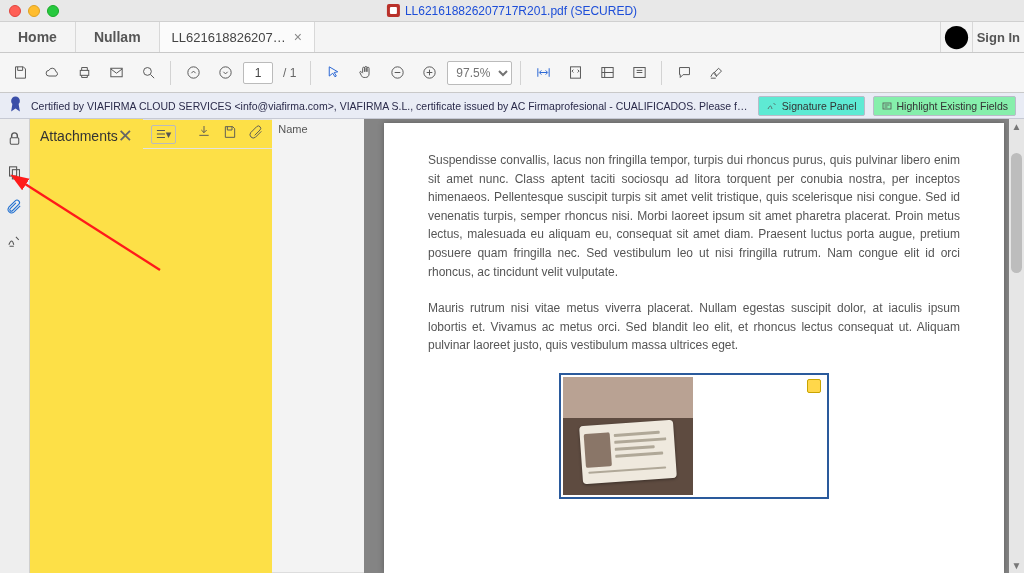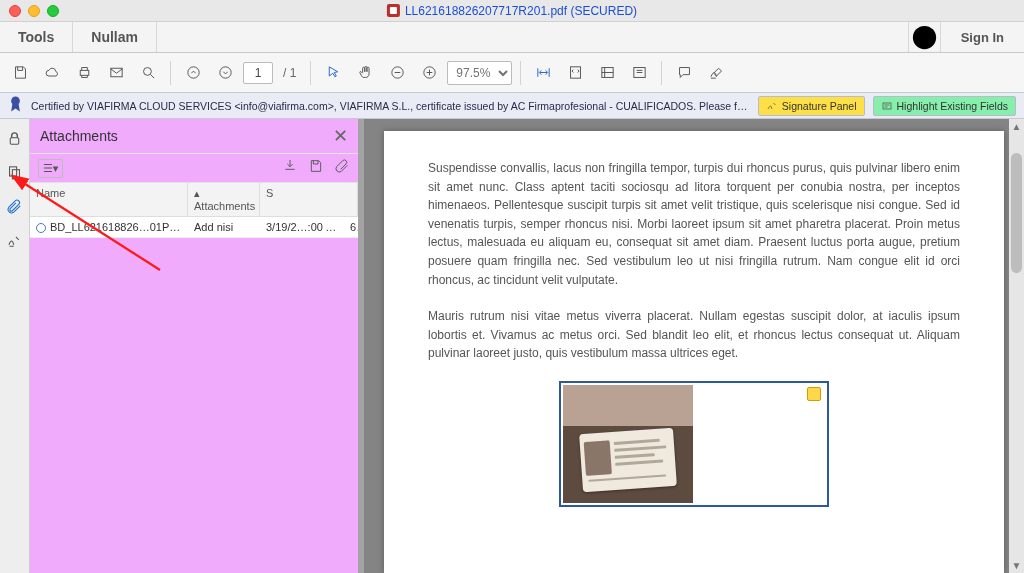--- a/index.html
+++ b/index.html
@@ -14,60 +14,60 @@
 .win-title{position:absolute;left:50%;transform:translateX(-50%);font-size:12px;color:#1d4ed8;display:flex;align-items:center;gap:5px}
 .pdf-dot{display:inline-block;width:13px;height:13px;background:#b9312a;border-radius:2px;position:relative}
 .pdf-dot::after{content:"";position:absolute;top:3px;left:3px;width:7px;height:7px;background:#fff;border-radius:1px}
 
 .tabsrow{height:31px;background:#f4f4f4;border-bottom:1px solid #c9c9c9;display:flex;align-items:stretch}
 .main-tab{padding:0 18px;display:flex;align-items:center;font-size:14px;font-weight:600;color:#555;border-right:1px solid #d8d8d8;cursor:pointer}
 .doc-tab{padding:0 12px;display:flex;align-items:center;font-size:13px;color:#444;background:#fbfbfb;border-right:1px solid #d8d8d8;gap:8px}
 .doc-tab .x{color:#888;font-size:14px;cursor:pointer}
 .tabs-spacer{flex:1}
 .help-icn{width:32px;display:flex;align-items:center;justify-content:center;color:#666;font-size:15px;border-left:1px solid #d8d8d8}
-.signin{padding:0 20px;display:flex;align-items:center;font-size:13px;font-weight:600;color:#555;border-left:1px solid #d8d8d8;cursor:pointer}
+.signin{padding:0 4px;display:flex;align-items:center;font-size:13px;font-weight:600;color:#555;border-left:1px solid #d8d8d8;cursor:pointer}
 
 .toolbar{height:40px;background:#f6f6f6;border-bottom:1px solid #c9c9c9;display:flex;align-items:center;padding:0 6px;gap:4px}
 .tb-btn{width:28px;height:28px;display:flex;align-items:center;justify-content:center;color:#585858;border-radius:3px;cursor:pointer}
 .tb-btn svg{width:17px;height:17px;stroke:#585858;fill:none;stroke-width:1.4}
 .tb-sep{width:1px;height:24px;background:#d3d3d3;margin:0 4px}
 .page-input{width:30px;height:22px;border:1px solid #bbb;border-radius:2px;text-align:center;font-size:12px;color:#444;background:#fff}
 .page-total{font-size:12px;color:#666;padding:0 6px}
 .zoom-sel{height:24px;border:1px solid #bbb;border-radius:2px;font-size:12px;color:#737373;padding:0 4px;background:#fff}
 
 .certbar{height:26px;background:#e9ecf5;border-bottom:1px solid #c6c9d4;display:flex;align-items:center;padding:0 8px;font-size:10.5px;color:#2a2a4a;gap:8px}
 .certbar .ribbon{color:#3a4ea8;font-size:16px}
 .certbar .msg{flex:1;white-space:nowrap;overflow:hidden;text-overflow:ellipsis}
-.cert-btn{background:#fde047;border:1px solid #b8bcc9;padding:3px 7px;font-size:10.5px;color:#333;border-radius:2px;display:flex;align-items:center;gap:4px;cursor:pointer}
+.cert-btn{background:#5eead4;border:1px solid #b8bcc9;padding:3px 7px;font-size:10.5px;color:#333;border-radius:2px;display:flex;align-items:center;gap:4px;cursor:pointer}
 .cert-btn.hl{background:#86efac}
 
 .body{display:flex;height:calc(573px - 22px - 31px - 40px - 26px)}
 .railbar{width:30px;background:#eeeeee;border-right:1px solid #cfcfcf;display:flex;flex-direction:column;align-items:center;padding-top:8px;gap:12px}
 .rail-btn{width:22px;height:22px;display:flex;align-items:center;justify-content:center;color:#555;cursor:pointer;border-radius:3px}
 .rail-btn.active{color:#1f6fd0}
 .rail-btn svg{width:17px;height:17px;stroke:currentColor;fill:none;stroke-width:1.5}
 
-.panel{width:334px;background:#f0abfc;border-right:6px solid #a3a3a3;display:flex;flex-direction:column}
+.panel{width:334px;background:#fde047;border-right:4px solid #a3a3a3;display:flex;flex-direction:row}
 .panel-head{height:34px;display:flex;align-items:center;justify-content:space-between;padding:0 10px;font-size:14px;color:#333}
 .panel-head .x{font-size:18px;color:#666;cursor:pointer}
 .panel-tb{height:30px;display:flex;align-items:center;padding:0 8px;gap:10px;border-top:1px solid #e2e2e2;border-bottom:1px solid #e2e2e2}
 .panel-tb svg{width:16px;height:16px;stroke:#555;fill:none;stroke-width:1.4}
 .panel-tb .box{border:1px solid #bbb;border-radius:2px;padding:2px 4px;display:flex;align-items:center;gap:3px;font-size:11px;color:#555}
 .grid-head{display:flex;font-size:11px;color:#555;border-bottom:1px solid #ddd;background:#f3f3f3}
 .grid-head>div{padding:4px 6px;border-right:1px solid #ddd}
 .gh-name{width:158px}
 .gh-desc{width:72px}
 .gh-mod{width:84px}
 .gh-sz{flex:1}
 .grid-row{display:flex;font-size:11px;color:#333;background:#fff;border-bottom:1px solid #eee}
 .grid-row>div{padding:4px 6px;white-space:nowrap;overflow:hidden;text-overflow:ellipsis}
 .grid-row .fi{width:10px;height:10px;display:inline-block;border:1.5px solid #4a78c4;border-radius:50%;margin-right:4px;vertical-align:middle}
 
 .docview{flex:1;background:#848484;display:flex;justify-content:center;overflow:auto;position:relative}
-.page{width:620px;background:#fff;margin-top:12px;padding:28px 44px 30px;font-size:12px;color:#555;line-height:1.55;box-shadow:0 0 6px rgba(0,0,0,.3)}
+.page{width:620px;background:#fff;margin-top:4px;padding:28px 44px 30px;font-size:12px;color:#555;line-height:1.55;box-shadow:0 0 6px rgba(0,0,0,.3)}
 .page p{text-align:justify;margin-bottom:18px}
 .page .hdr{text-align:center;color:#2a5a9c;font-weight:700;font-size:13.5px;margin:20px 0 30px}
 .img-field{border:2px solid #2a5a9c;width:270px;height:126px;margin:0 auto;position:relative;display:flex}
 .img-field .note{position:absolute;top:4px;right:6px;width:14px;height:14px;background:#ffd74a;border:1px solid #c9a400;border-radius:2px}
 .idcard{width:130px;height:118px;margin:2px;background:linear-gradient(#b9a293 0 35%,#5e4b40 35% 100%);position:relative;overflow:hidden}
 .card-inner{position:absolute;left:18px;top:46px;width:94px;height:58px;background:#efe9de;border-radius:4px;transform:rotate(-4deg);box-shadow:0 1px 3px rgba(0,0,0,.4)}
 .card-inner .photo{position:absolute;left:4px;top:8px;width:26px;height:34px;background:#8a7668;border-radius:2px}
 .card-inner .ln{position:absolute;background:#b0a898;height:3px;border-radius:1px}
 .scrollbar{position:absolute;right:0;top:0;bottom:0;width:15px;background:#e6e6e6}
 .sb-thumb{position:absolute;right:2px;top:34px;width:11px;height:120px;background:#bdbdbd;border-radius:6px}
@@ -84,22 +84,26 @@
     <div class="tl yellow"></div>
     <div class="tl green"></div>
   </div>
   <div class="win-title">
     <span class="pdf-dot"></span>
     <span>LL621618826207717R201.pdf (SECURED)</span>
   </div>
 </div>
 
 <div class="tabsrow">
-  <div class="main-tab">Tools</div>
+  <div class="main-tab">Home</div>
   <div class="main-tab">Nullam</div>
+  <div class="doc-tab">
+    <span>LL62161882620‍7…</span>
+    <span class="x">×</span>
+  </div>
   <div class="tabs-spacer"></div>
   <div class="help-icn">
     <svg viewBox="0 0 24 24">
         <circle cx="12" cy="12" r="9"></circle>
         <path d="M9.5 9.5a2.5 2.5 0 114 2c-.8.7-1.5 1-1.5 2.5M12 17h0"></path>
       </svg>
   </div>
   <div class="signin">Sign In</div>
 </div>
 

